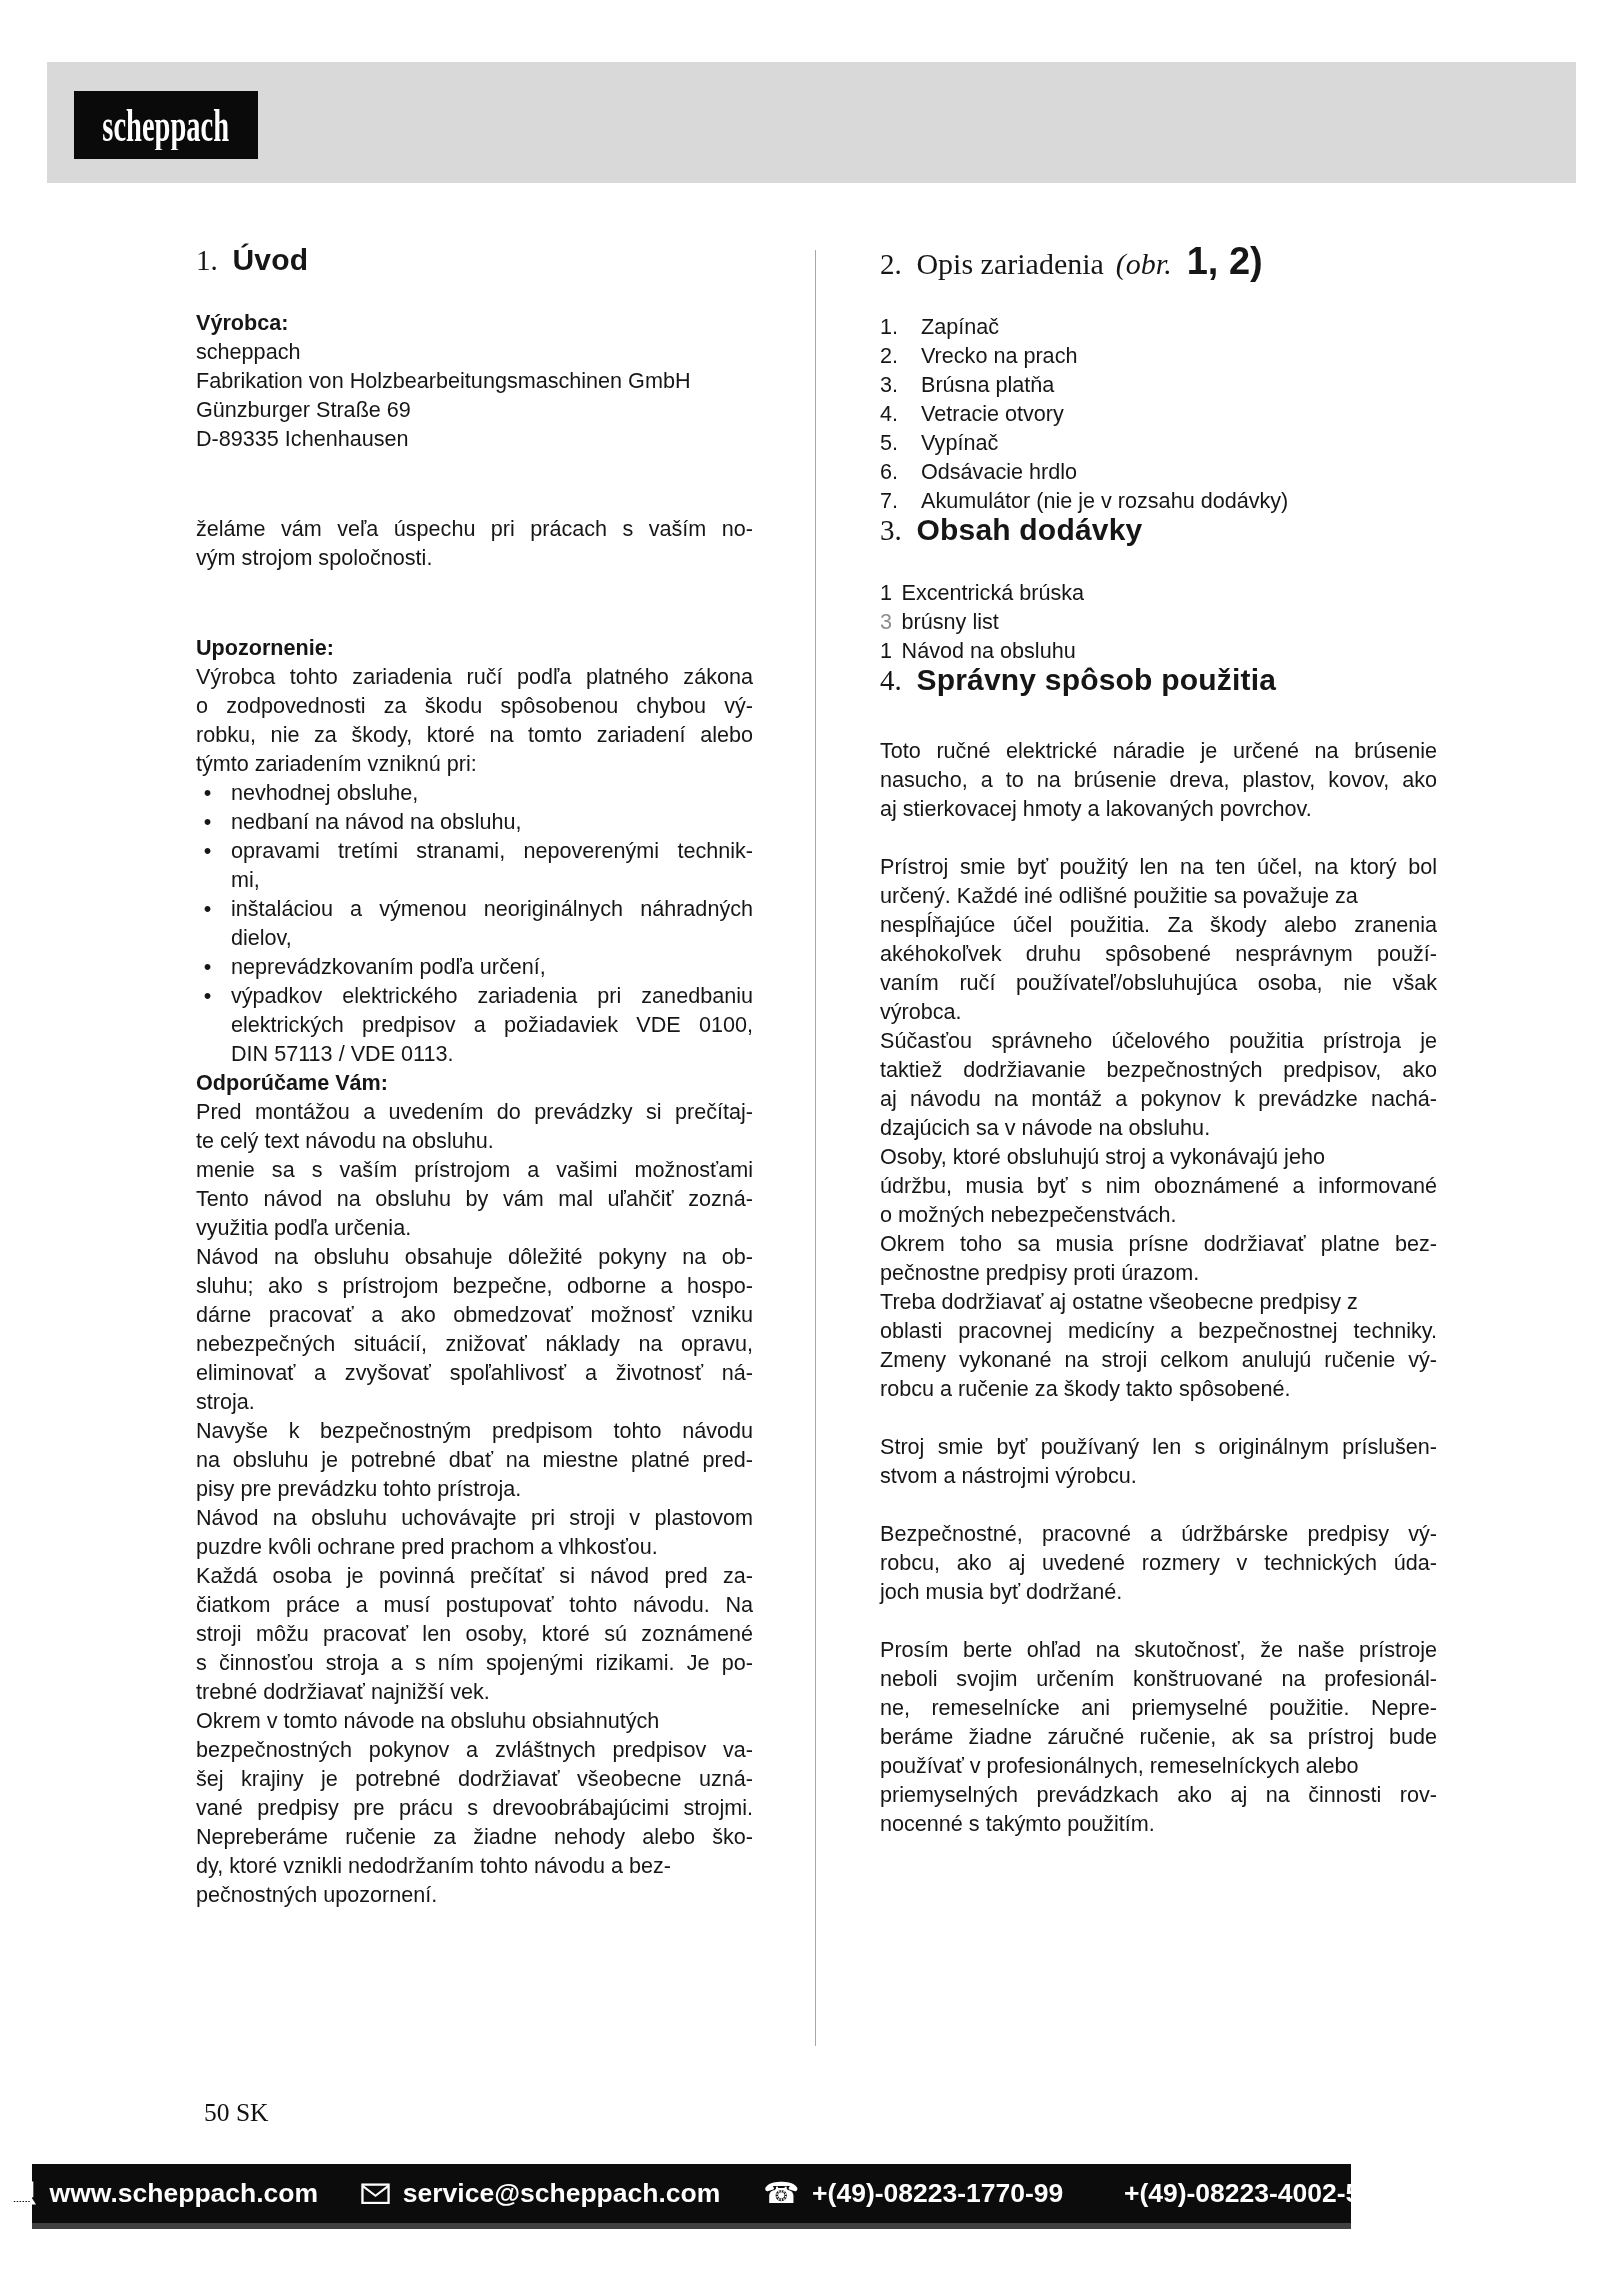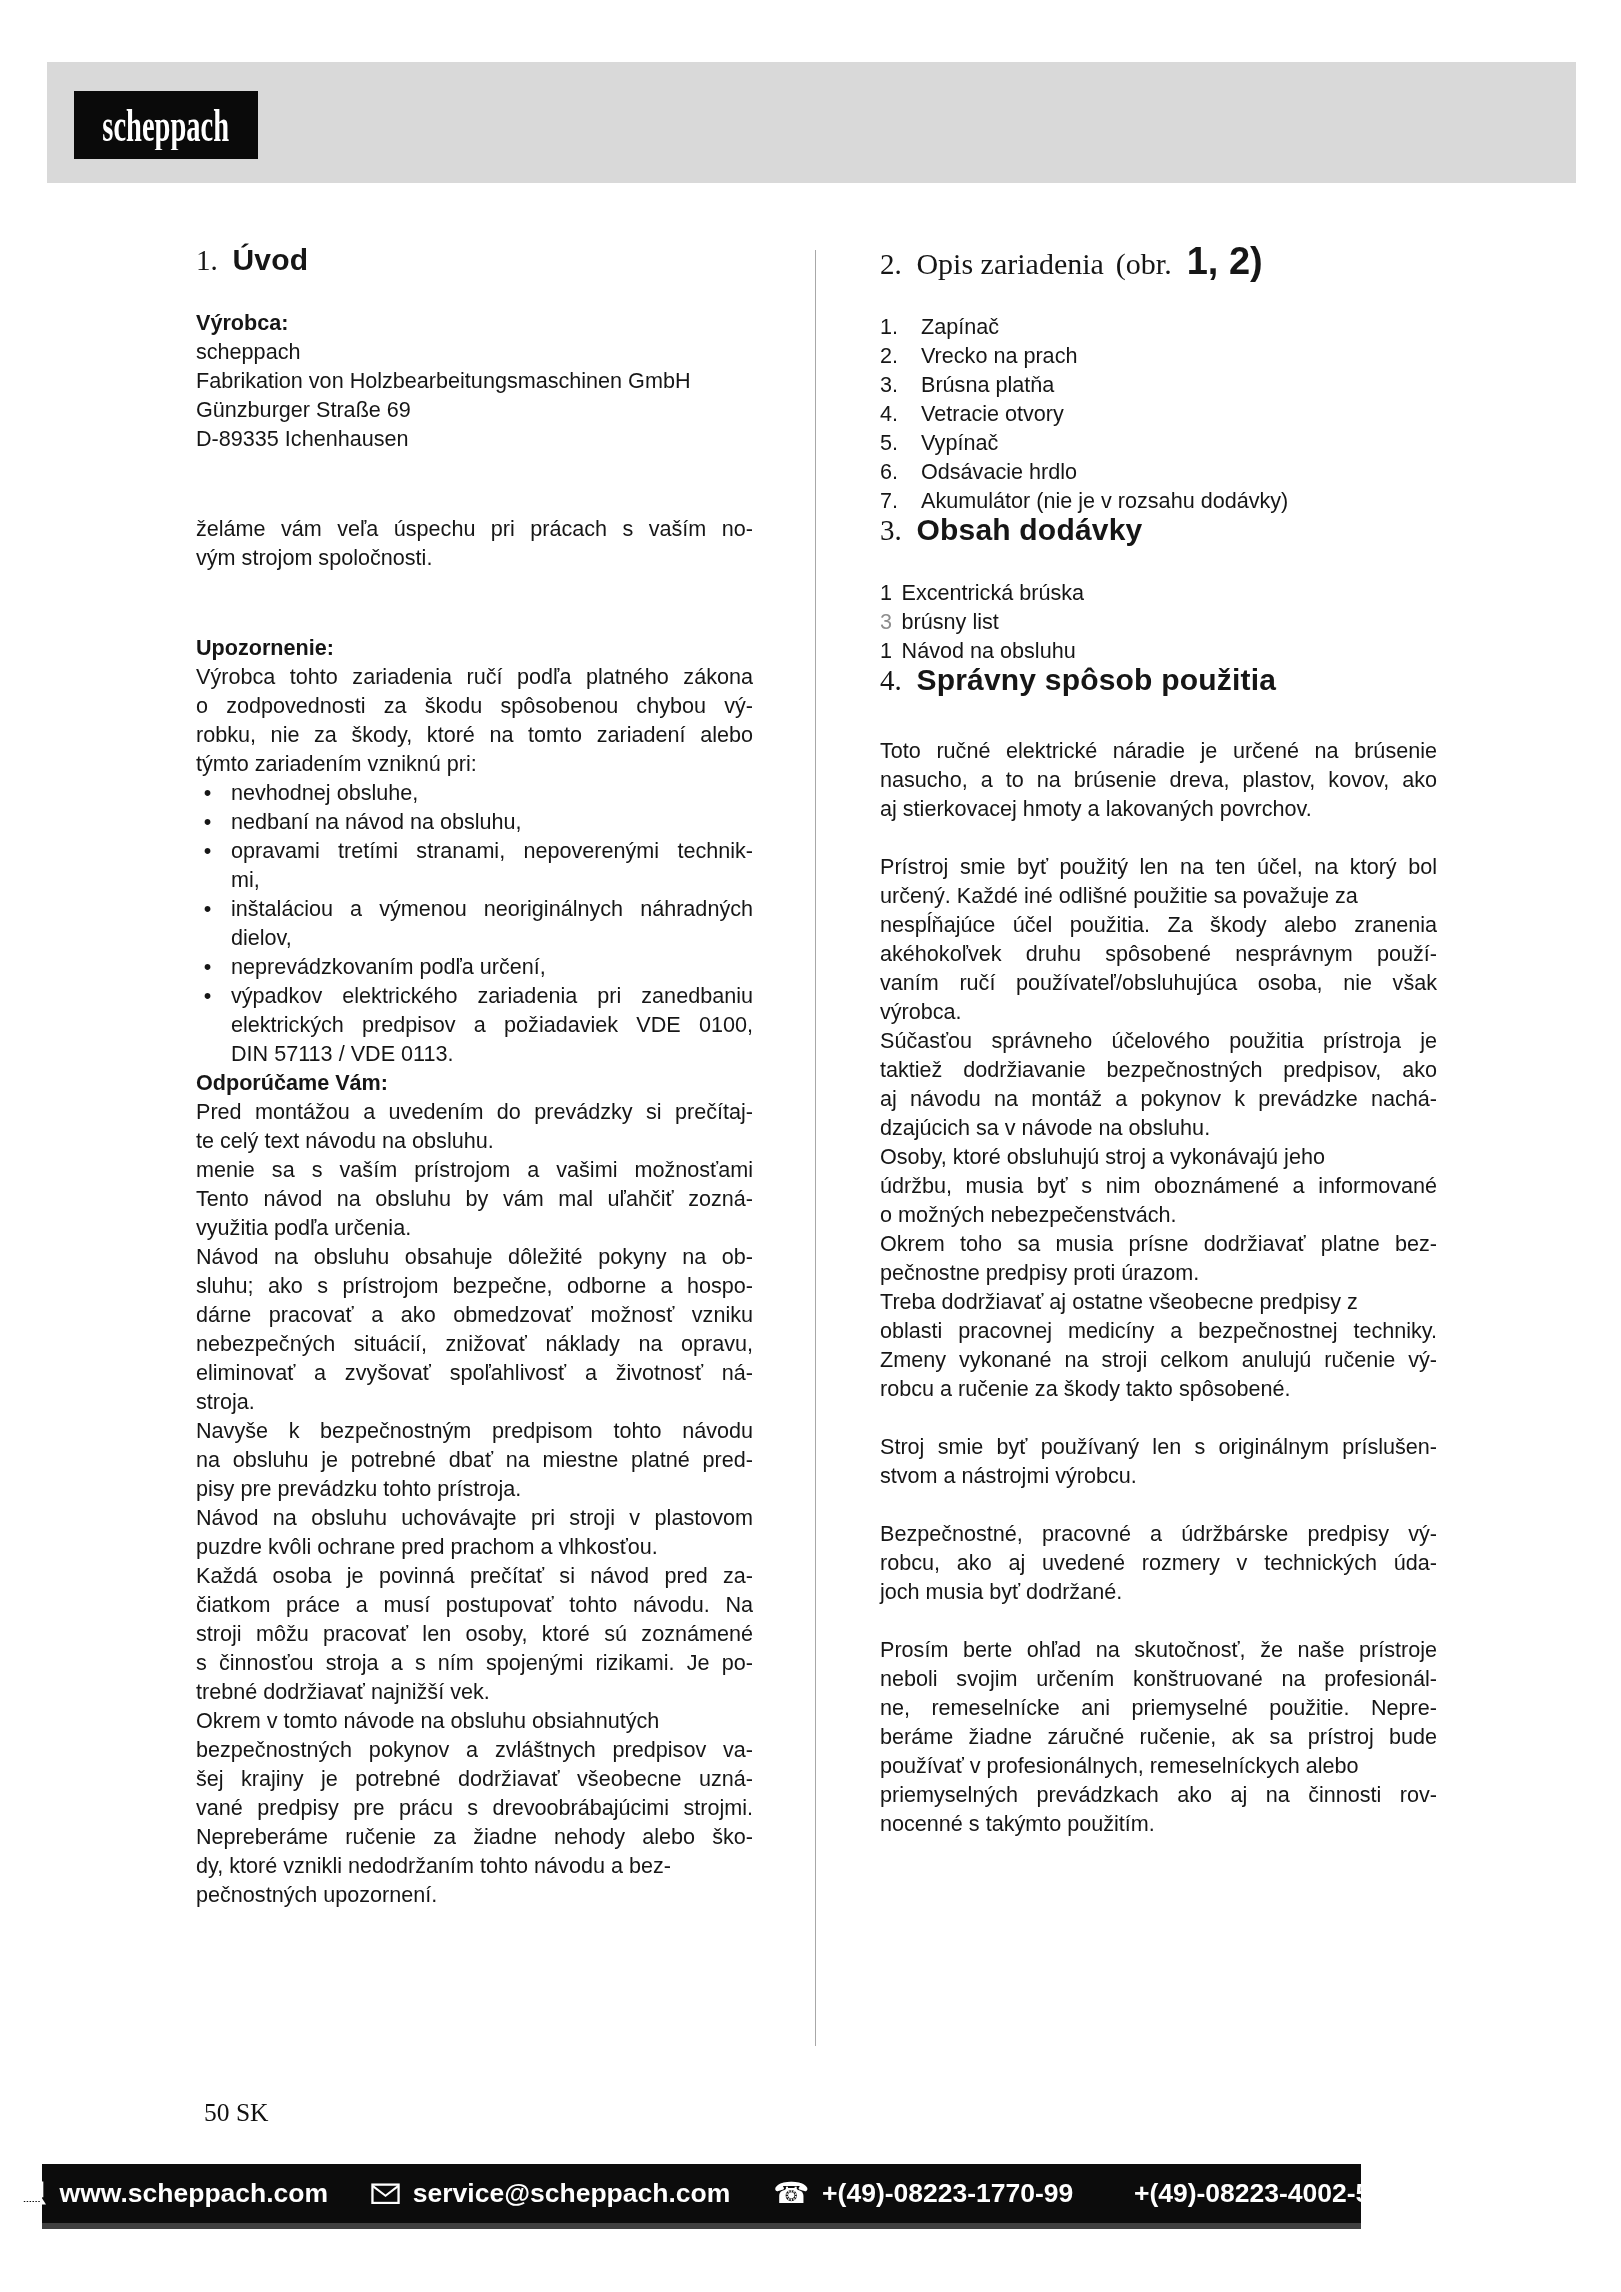--- a/index.html
+++ b/index.html
@@ -20,21 +20,21 @@
   .col { position:absolute; top:245px; width:557px; font-size:21.6px; line-height:29px; }
   .col-left  { left:196px; }
   .col-right { left:880px; }
   .divider { position:absolute; left:815px; top:250px; width:1px; height:1796px; background:#a8a8a8; }
 
   
   .h { display:flex; align-items:baseline; gap:14.7px; margin:0; }
   .h .num { font-family:"Liberation Serif","DejaVu Serif",serif; font-weight:400; font-size:29px; }
   .h .title { font-weight:700; font-size:30px; letter-spacing:0.2px; }
   .h .title-serif { font-family:"Liberation Serif","DejaVu Serif",serif; font-weight:400; font-size:30px; }
-  .h .fig { font-family:"Liberation Serif","DejaVu Serif",serif; font-weight:400; font-size:30px; }
+  .h .fig { font-family:"Liberation Serif","DejaVu Serif",serif; font-weight:400; font-size:30px;font-style:italic; }
   .h .fig-bold { font-weight:700; font-size:38px; margin-left:15px; }
   .h-row { white-space:nowrap; }
 
   
   .label { font-weight:700; }
   .tl { min-height:29px; }
   .tl.j { text-align:justify; text-align-last:justify; }
   .mb-md { margin-bottom:33px; }
   .mb-lg { margin-bottom:61px; }
 
@@ -53,21 +53,21 @@
   ul.delivery li { display:flex; }
   ul.delivery .qty { width:21.6px; flex:0 0 21.6px; }
   ul.delivery .qty.muted { color:#8d8d8d; }
 
   .para { margin:0 0 29px 0; }
   .para:last-child { margin-bottom:0; }
 
   
   .page-number { position:absolute; left:204px; top:2098px;
                  font-family:"Liberation Serif","DejaVu Serif",serif; font-size:25.5px; color:#111;text-align:right; }
-  .footer-bar { position:absolute; left:42px; top:2164px; width:1319px; height:59px;
+  .footer-bar { position:absolute; left:32px; top:2164px; width:1319px; height:59px;
                 background:#0c0c0c; border-bottom:6.9px solid #404040; box-sizing:content-box;
                 display:flex; align-items:center; justify-content:center; gap:43px;
                 color:#ffffff; font-weight:700; font-size:26.5px; }
   .f-item { display:flex; align-items:center; gap:12.7px; white-space:nowrap; }
   .f-icon { display:inline-flex; align-items:center; }
   .f-icon svg { display:block; }
   .phone-glyph { font-family:"DejaVu Sans",sans-serif; font-size:29px; line-height:1; }
   .f-fax { margin-left:17.6px; }
 </style>
 </head>

